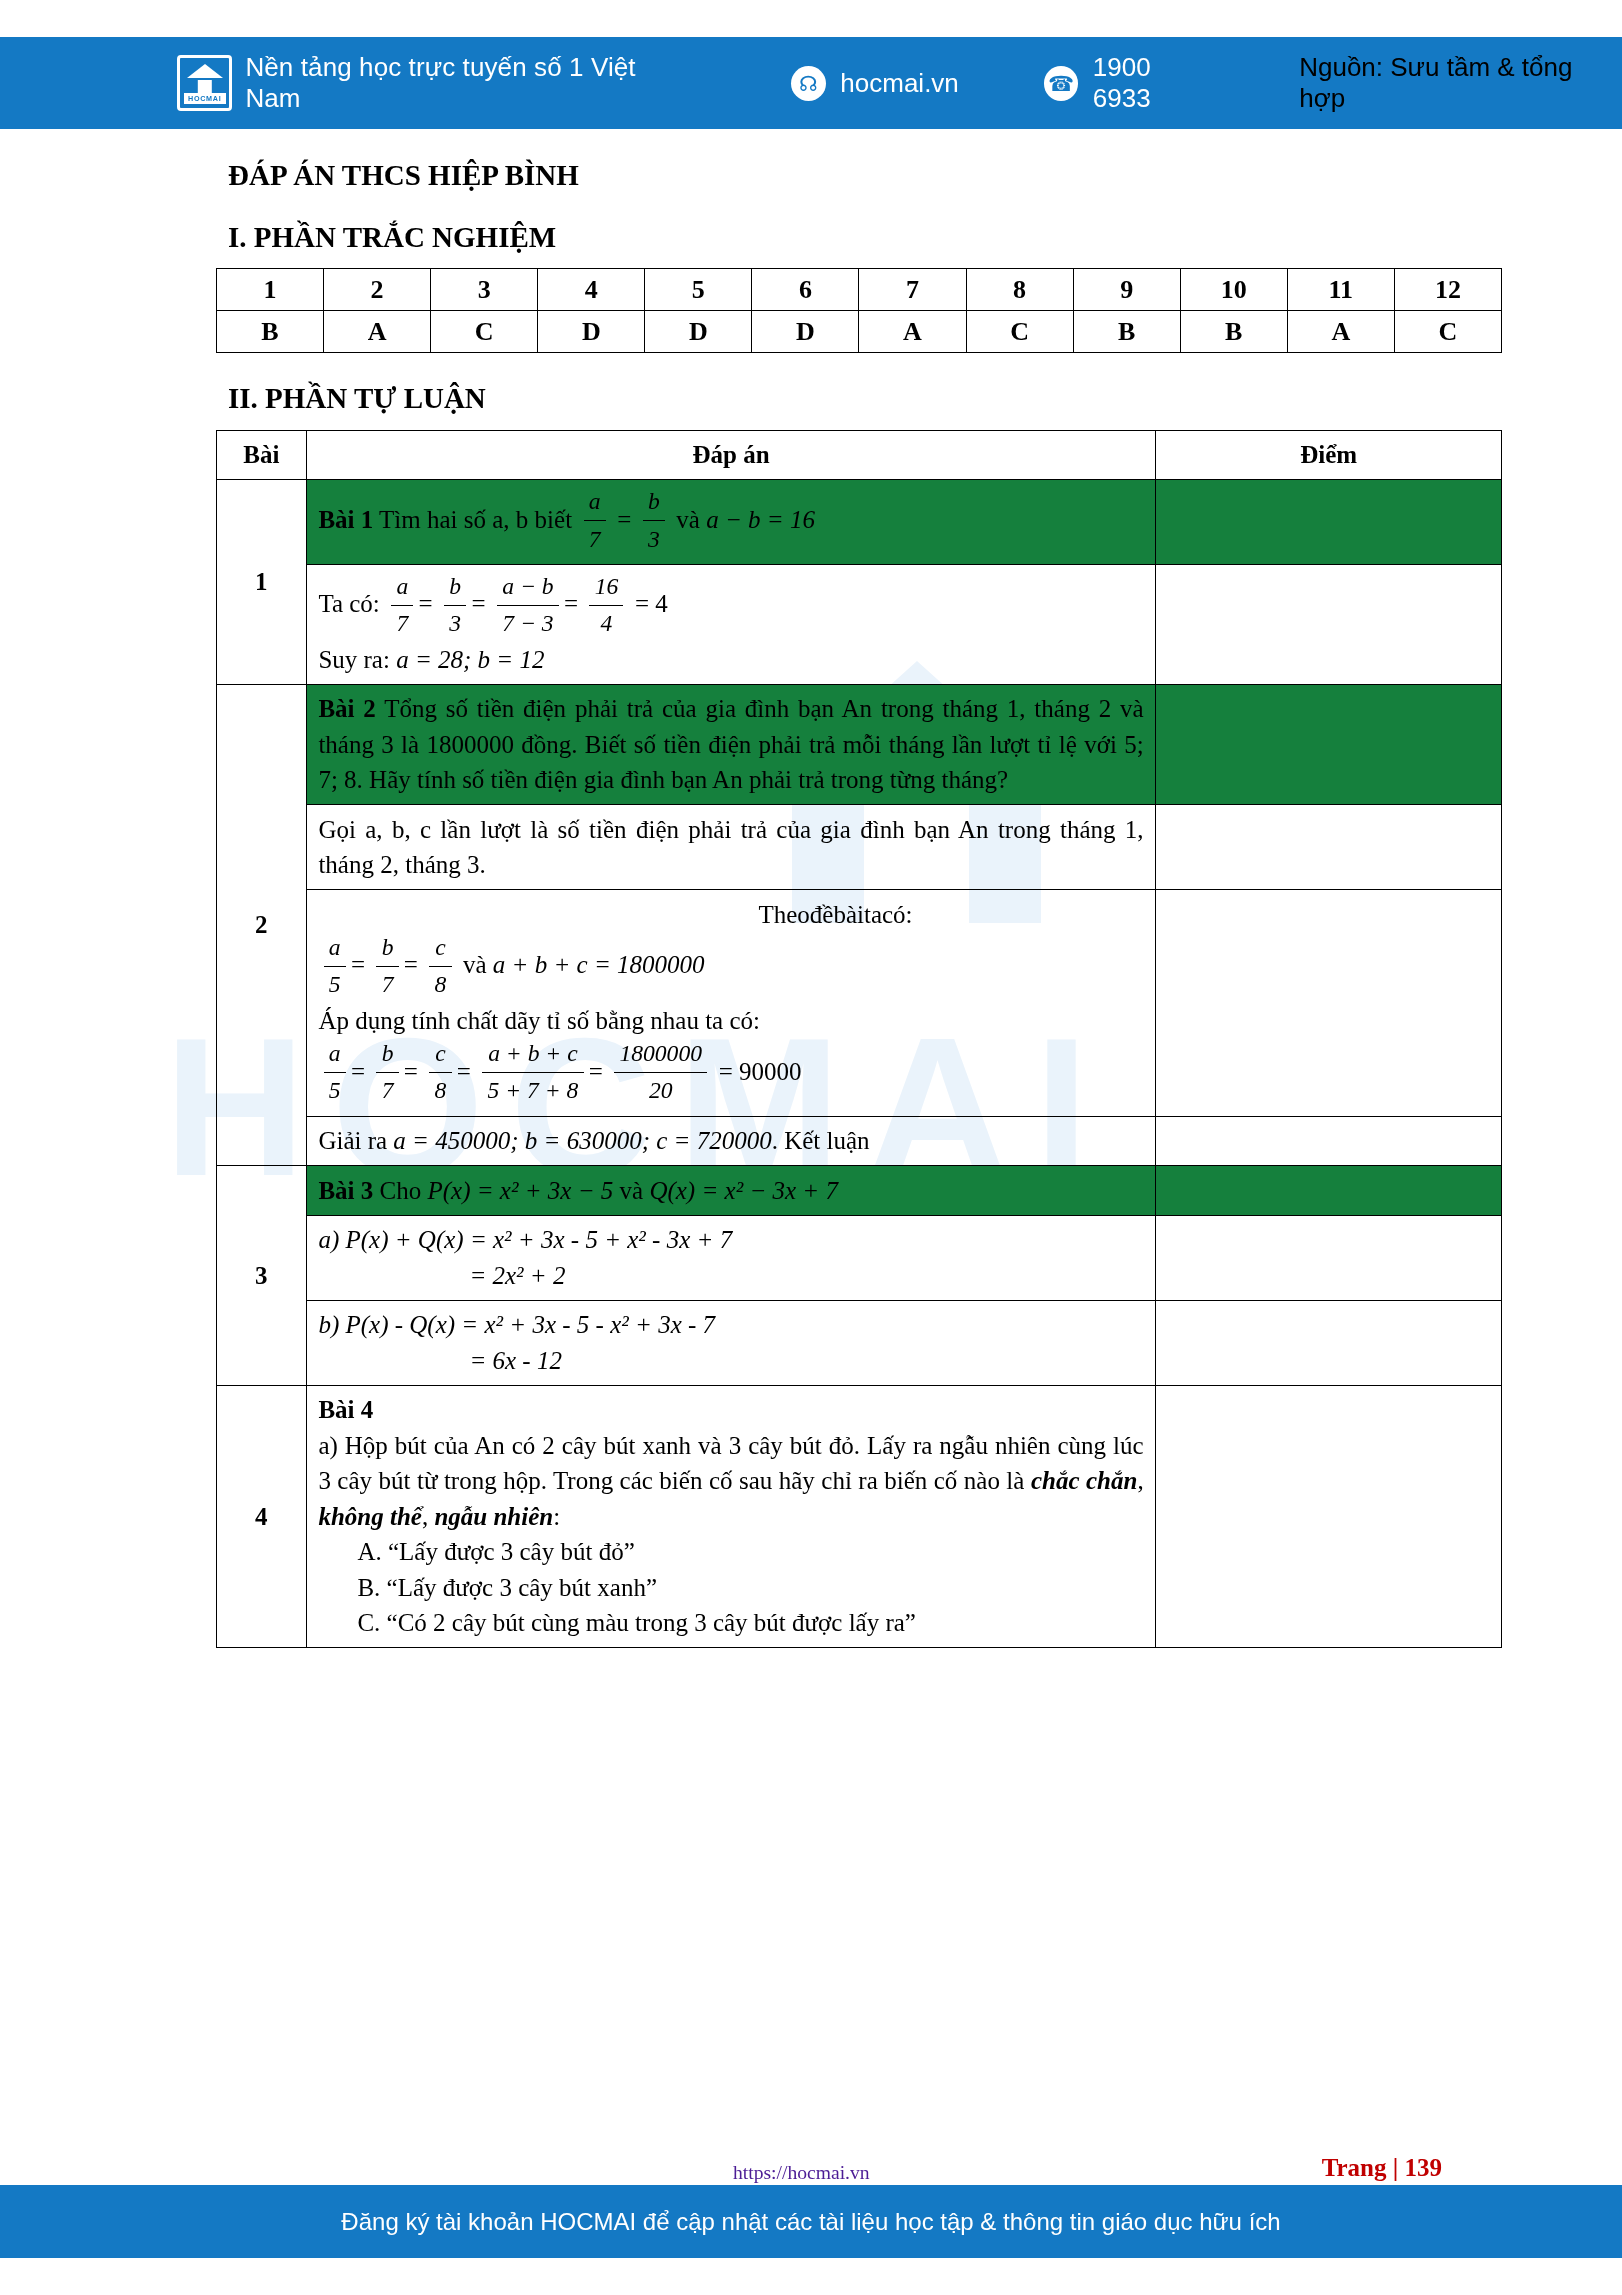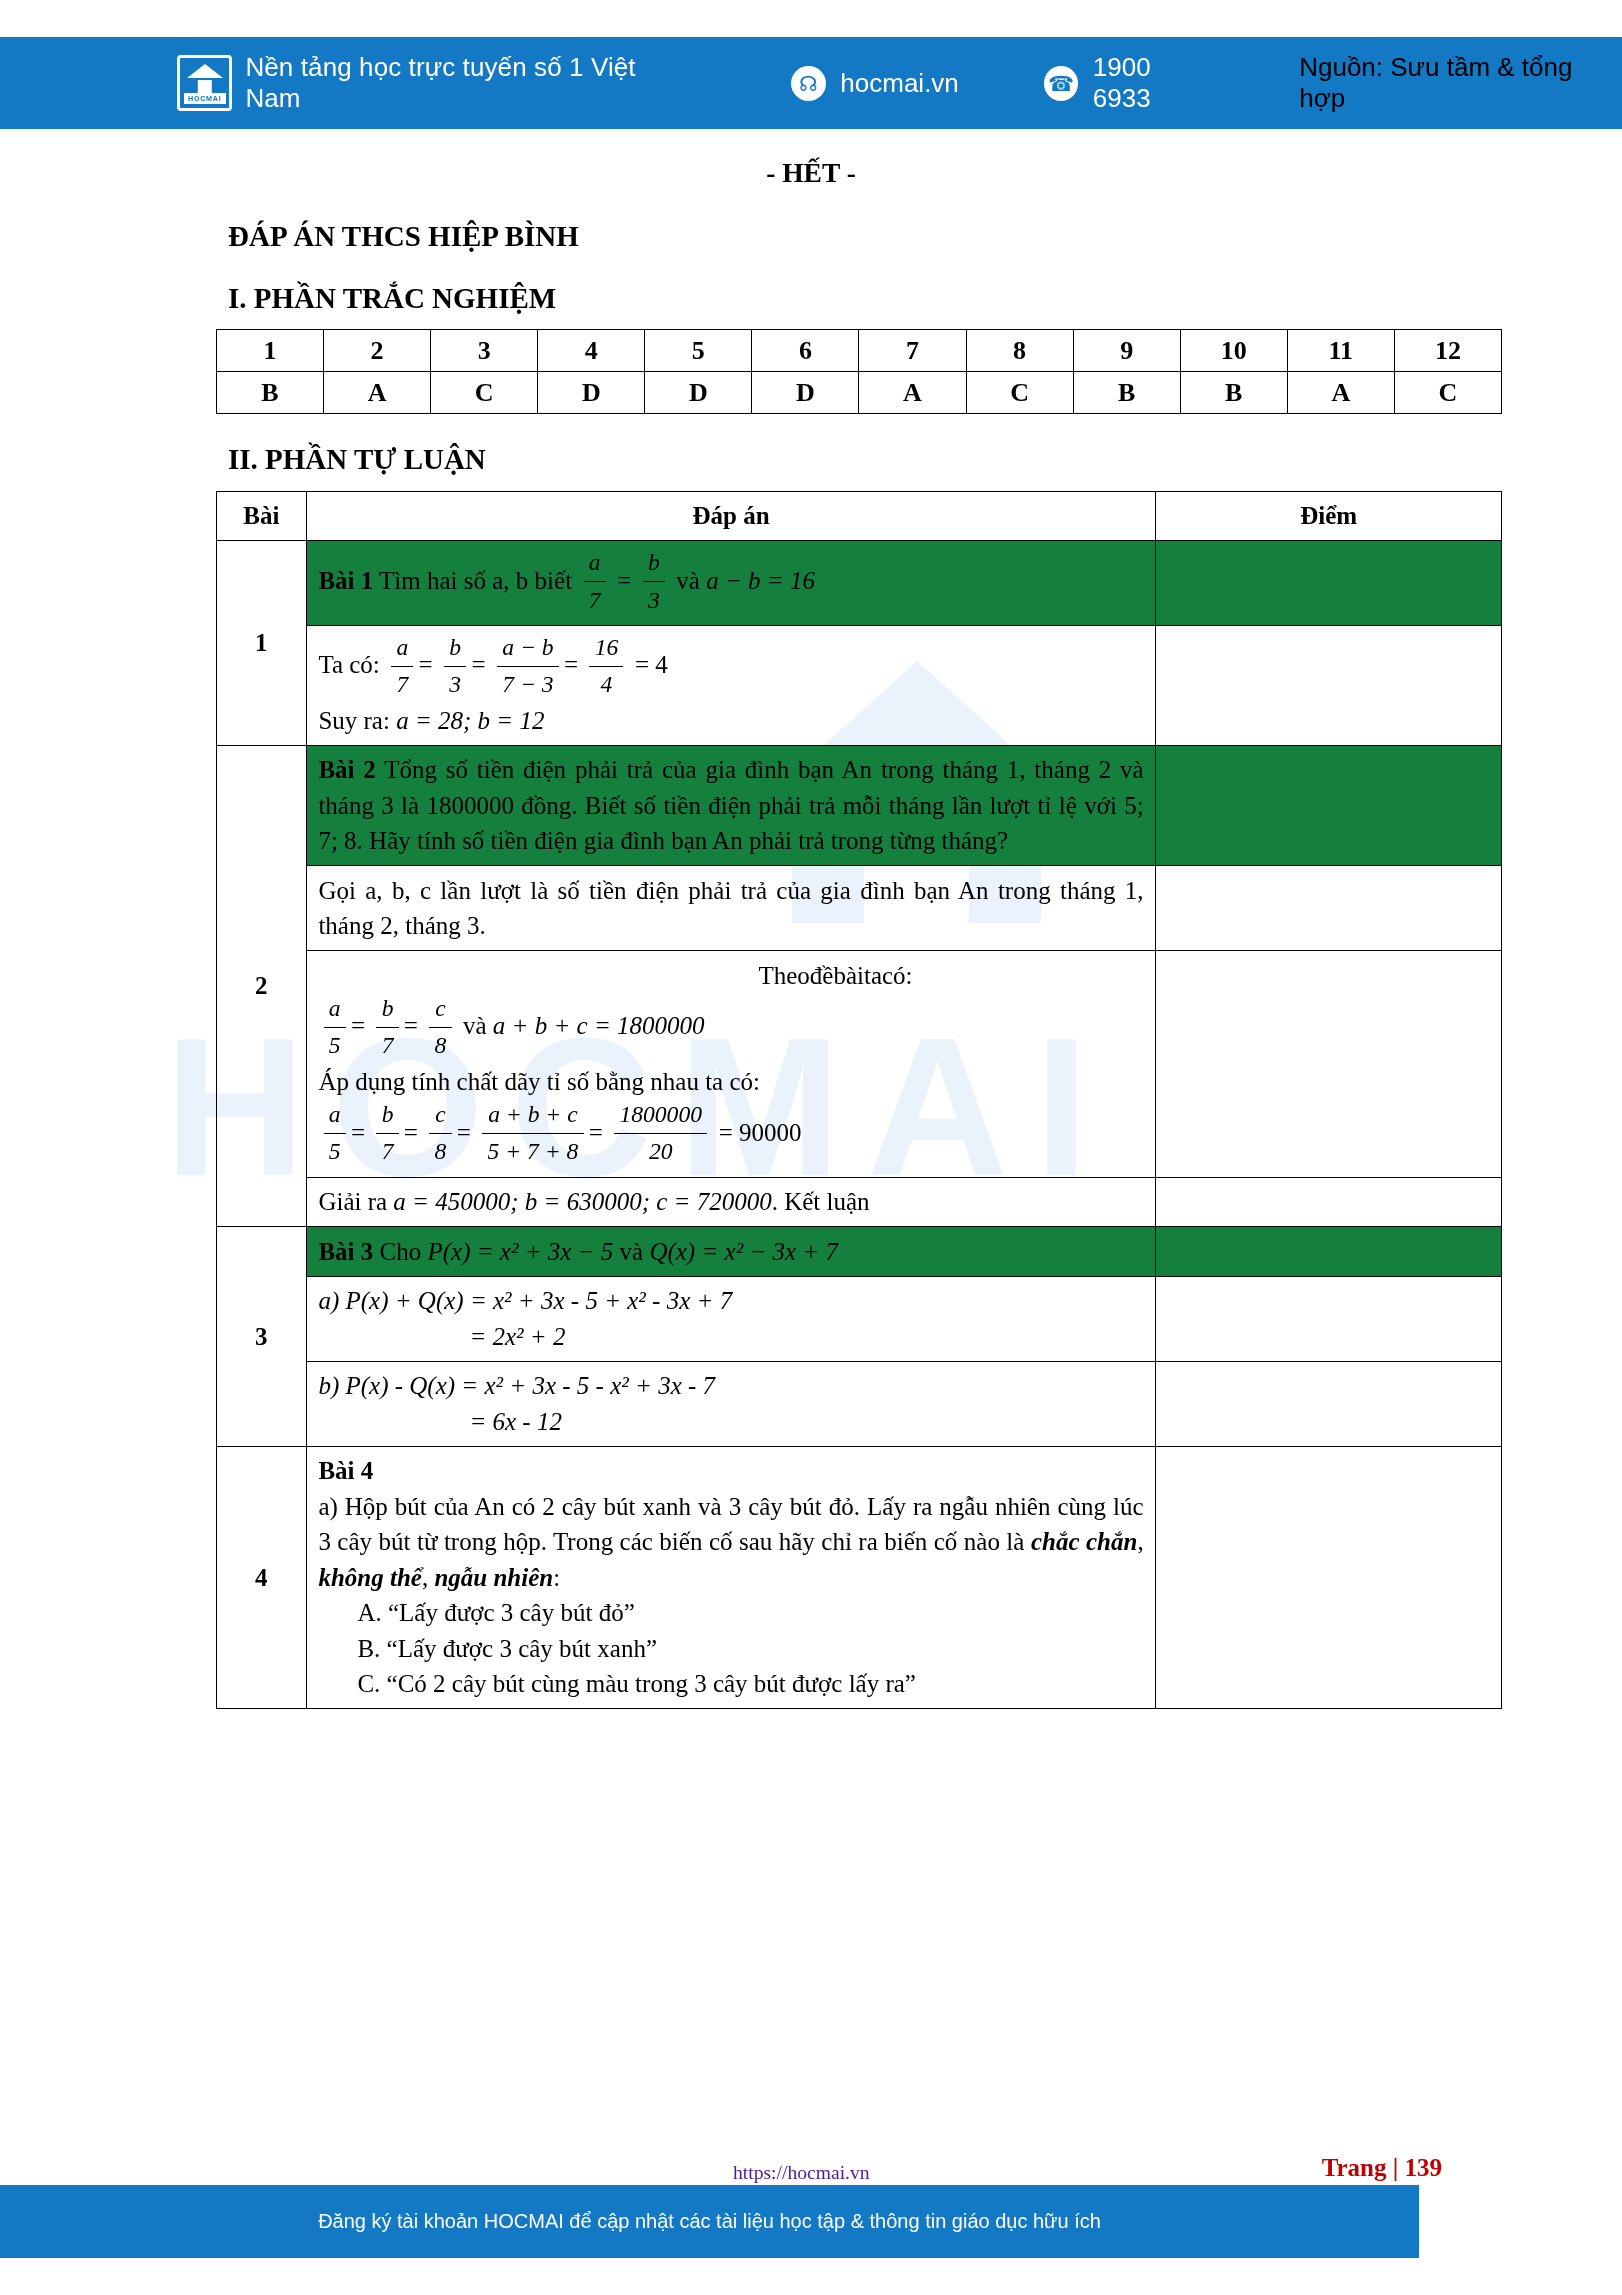--- a/index.html
+++ b/index.html
@@ -101,28 +101,28 @@
   .header-source {
     margin-left: 85px;
     color: #000000;
     font-size: 26px;
   }
 
   
   .footer-bar {
     position: absolute;
     left: 0; bottom: 37px;
-    width: 1419px; height: 73px;
+    width: 1622px; height: 73px;
     background: #1479c4;
     display: flex;
     align-items: center;
     justify-content: center;
     font-family: "Liberation Sans", sans-serif;
     color: #ffffff;
-    font-size: 20px;
+    font-size: 24px;
   }
 
   
   .watermark {
     position: absolute;
     left: 0; top: 589px;
     width: 1622px; height: 1243px;
     pointer-events: none;
     z-index: 0;
     overflow: hidden;
@@ -293,21 +293,20 @@
   <div class="wm-mark">
     <div class="wm-roof"></div>
     <div class="wm-leg1"></div>
     <div class="wm-leg2"></div>
   </div>
   <div class="wm-text">HOCMAI</div>
 </div>
 
 <div class="content">
 
-  <div class="het">- HẾT -</div>
 
   <div class="doc-title">ĐÁP ÁN THCS HIỆP BÌNH</div>
 
   <div class="section-title">I. PHẦN TRẮC NGHIỆM</div>
 
   <table class="mcq">
     <tbody>
         <tr>
       <td>1</td>
       <td>2</td>

